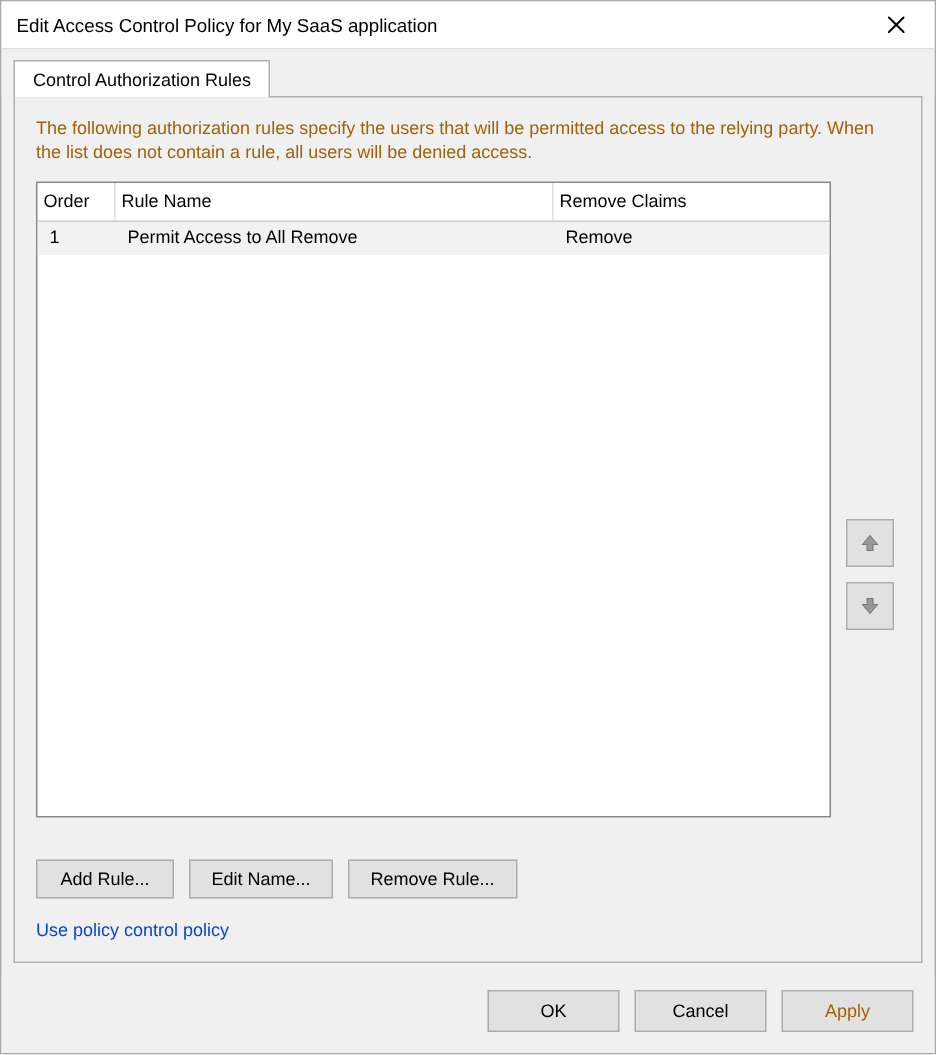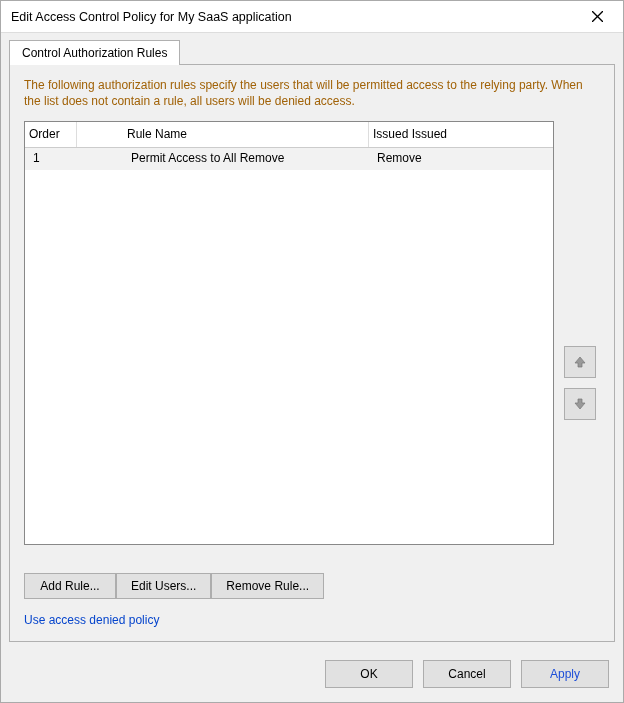--- a/index.html
+++ b/index.html
@@ -94,21 +94,21 @@
     min-height: 26px;
   }
   .th {
     padding: 5px 4px;
     font-size: 12px;
     color: #000;
     border-right: 1px solid #ddd;
   }
   .th:last-child { border-right: none; }
   .col-order { width: 52px; }
-  .col-name  { flex: 1; margin-left: 46px; }
+  .col-name  { flex: 1; }
   .col-claims{ width: 184px; }
   .tbody { flex: 1; }
   .trow {
     display: flex;
     background: #f2f2f2;
     min-height: 22px;
   }
   .td {
     padding: 3px 8px;
     font-size: 12px;
@@ -127,20 +127,21 @@
     background: #e1e1e1;
     border: 1px solid #adadad;
     display: flex;
     align-items: center;
     justify-content: center;
     cursor: pointer;
   }
   .arrow-btn svg { width: 14px; height: 14px; }
   .rule-buttons {
     display: flex;
+    gap: 10px;
     margin-top: 28px;
   }
   .btn {
     background: #e1e1e1;
     border: 1px solid #adadad;
     padding: 5px 14px;
     font-size: 12px;
     font-family: inherit;
     cursor: pointer;
     min-width: 92px;
@@ -152,21 +153,21 @@
     cursor: pointer;
   }
   .footer {
     display: flex;
     justify-content: flex-end;
     gap: 10px;
     padding: 10px 14px 14px 14px;
     background: #f0f0f0;
   }
   .footer .btn { min-width: 88px; padding: 6px 6px; }
-  .btn.disabled { color: #1d4ed8; cursor: default; }
+  .btn.disabled { color: #a16207; cursor: default; }
 </style>
 </head>
 <body>
 
 <div class="window">
   <div class="titlebar">
     <div class="titlebar-title">Edit Access Control Policy for My SaaS application</div>
     <div class="titlebar-close">
       <svg viewBox="0 0 10 10">
         <line x1="0" y1="0" x2="10" y2="10" stroke="#000" stroke-width="1.2"></line>
@@ -180,21 +181,21 @@
   </div>
 
   <div class="tab-panel">
     <div class="description">The following authorization rules specify the users that will be permitted access to the relying party. When the list does not contain a rule, all users will be denied access.</div>
 
     <div class="table-area">
       <div class="rules-table">
         <div class="thead">
           <div class="th col-order">Order</div>
           <div class="th col-name">Rule Name</div>
-          <div class="th col-claims">Issued Issued</div>
+          <div class="th col-claims">Remove Claims</div>
         </div>
         <div class="tbody">
           <div class="trow">
             <div class="td col-order">1</div>
             <div class="td col-name">Permit Access to All Remove</div>
             <div class="td col-claims">Remove</div>
           </div>
         </div>
       </div>
 
@@ -207,25 +208,25 @@
         <div class="arrow-btn">
           <svg viewBox="0 0 14 14">
             <path d="M7 12 L12 6 L9 6 L9 2 L5 2 L5 6 L2 6 Z" fill="#999" stroke="#777" stroke-width="0.7"></path>
           </svg>
         </div>
       </div>
     </div>
 
     <div class="rule-buttons">
       <button class="btn">Add Rule...</button>
-      <button class="btn">Edit Users...</button>
+      <button class="btn">Edit Name...</button>
       <button class="btn">Remove Rule...</button>
     </div>
 
-    <div class="link">Use access denied policy</div>
+    <div class="link">Use policy control policy</div>
   </div>
 
   <div class="footer">
     <button class="btn">OK</button>
     <button class="btn">Cancel</button>
     <button class="btn disabled">Apply</button>
   </div>
 </div>
 
 </body></html>

